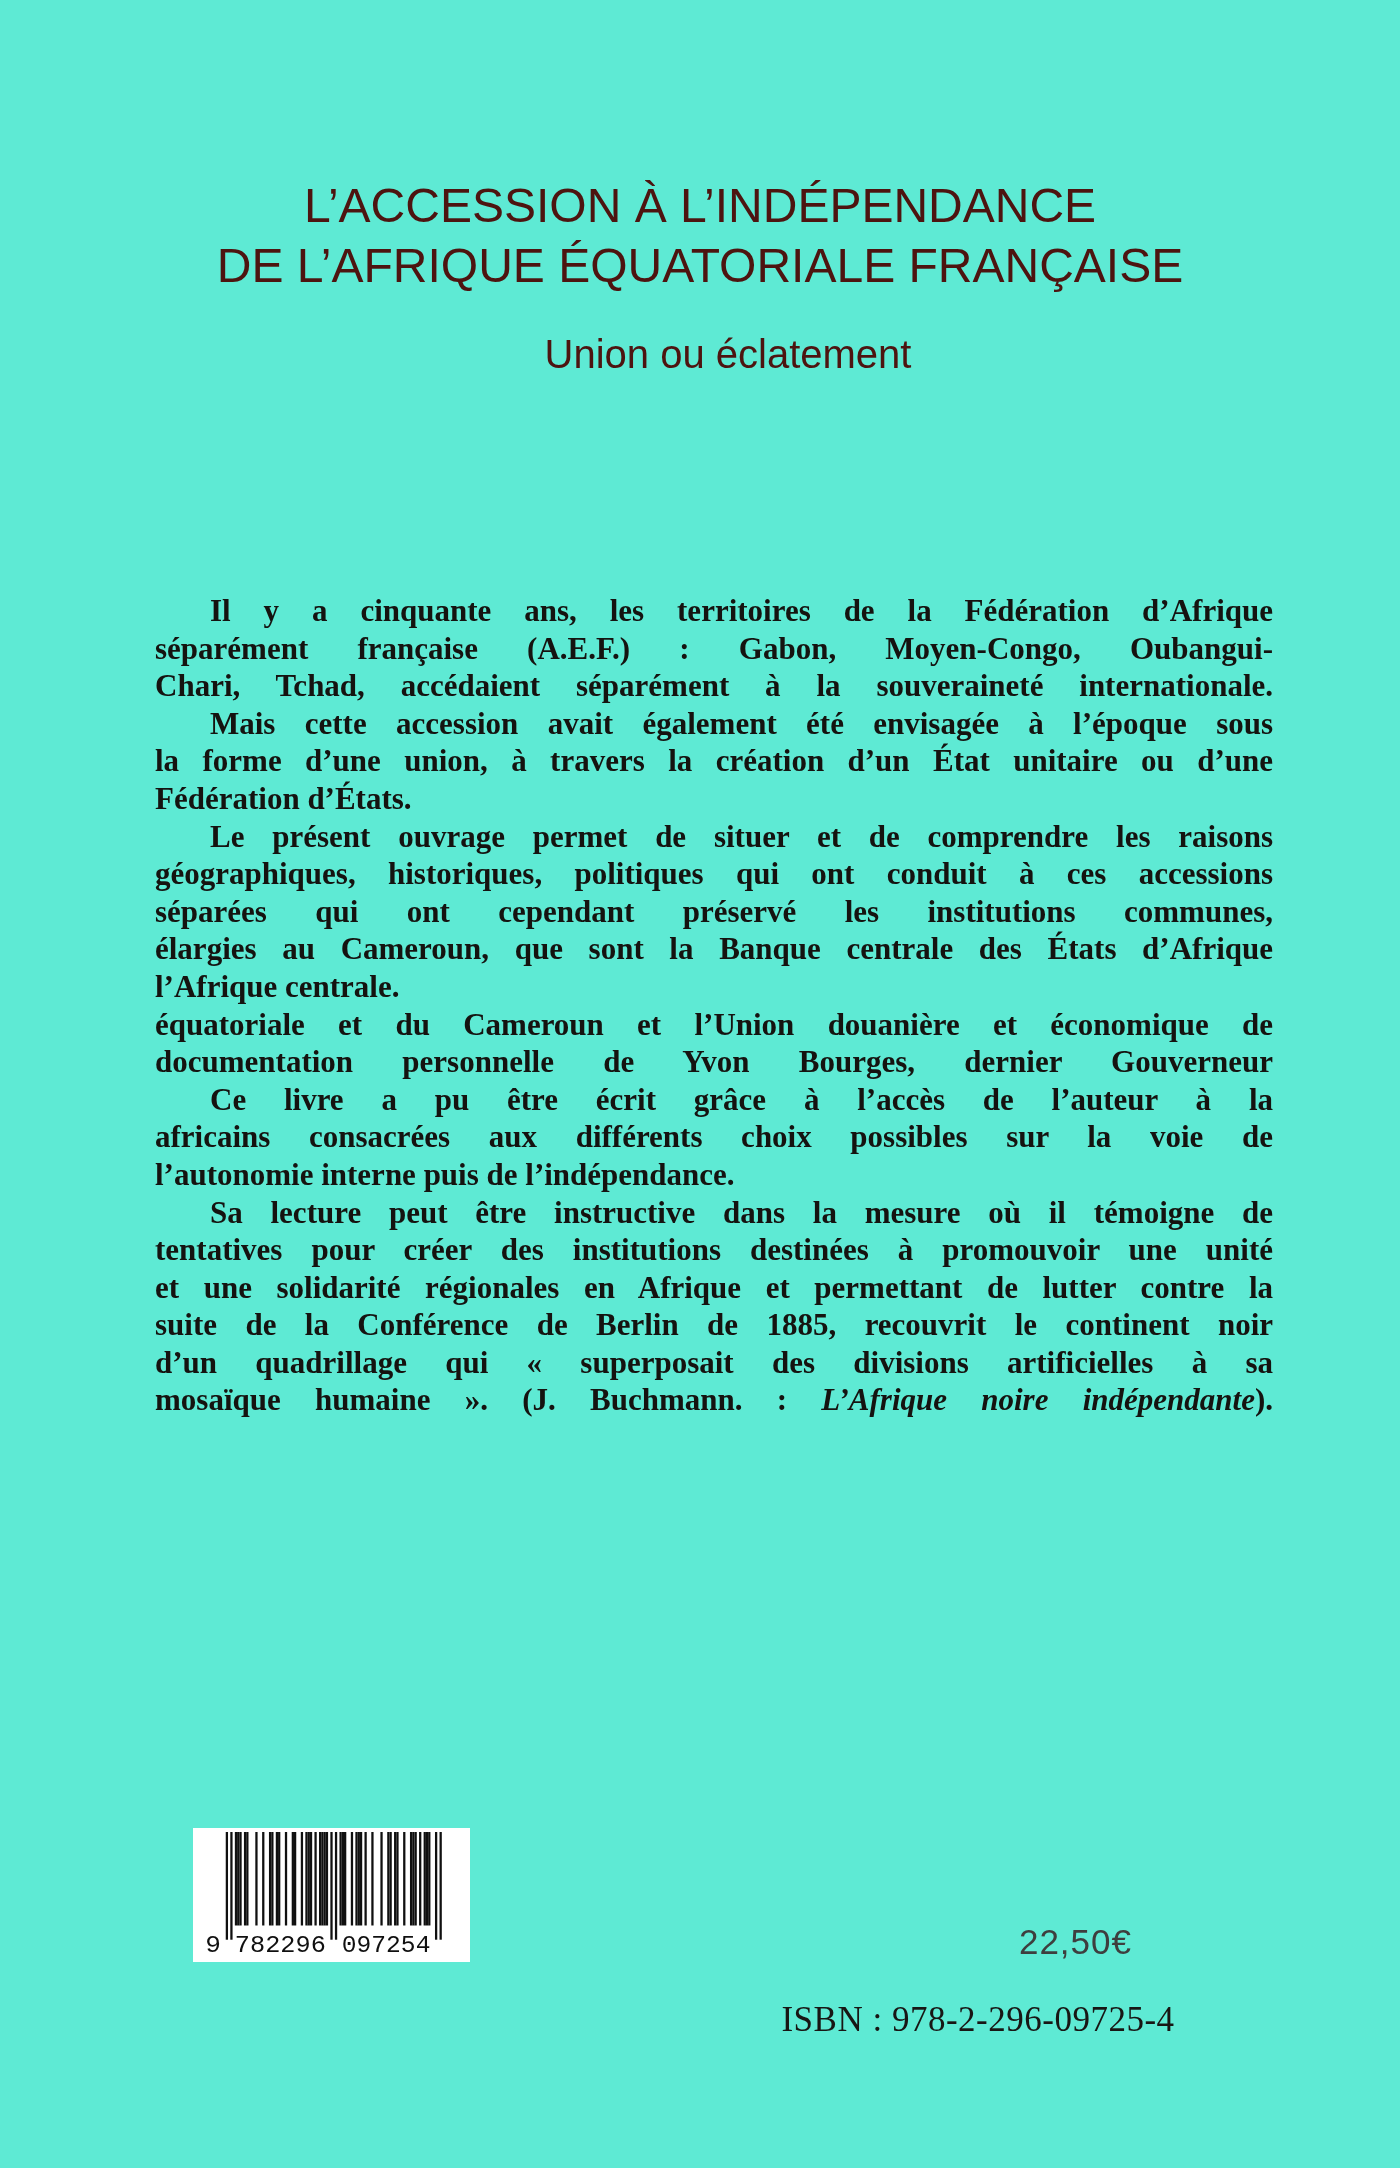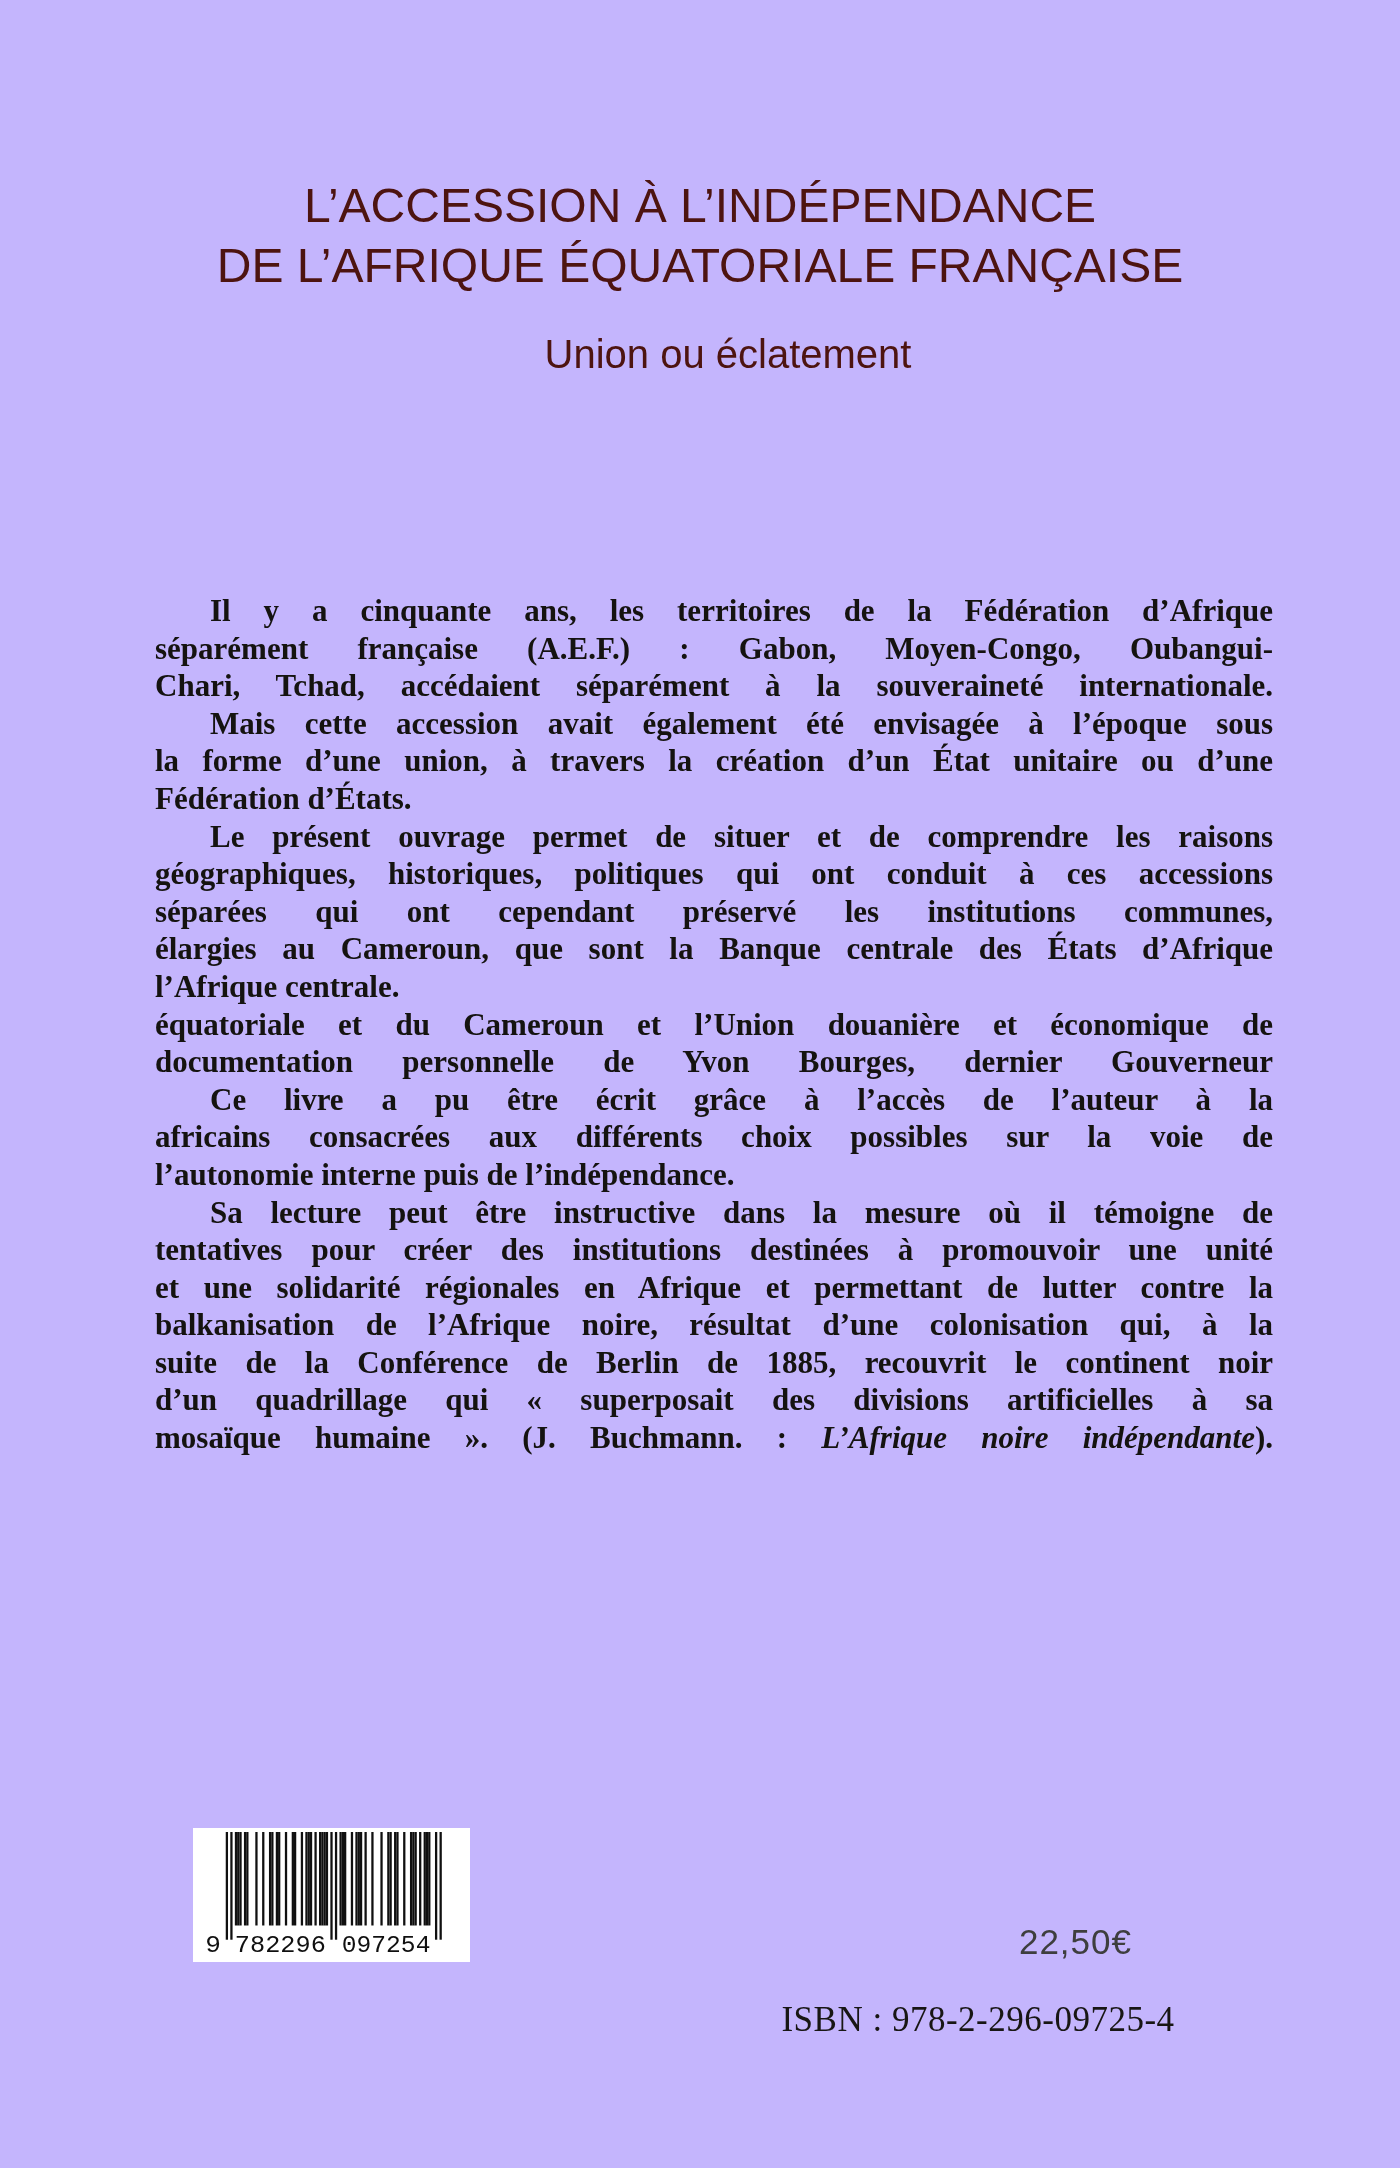--- a/index.html
+++ b/index.html
@@ -5,21 +5,21 @@
   html, body {
     margin: 0;
     padding: 0;
     background: #fbf7c2;
   }
   #cover {
     position: relative;
     width: 1400px;
     height: 2168px;
     margin: 0 auto;
-    background: #c4b5fd;
+    background: #5eead4;
     overflow: hidden;
   }
   
   .title {
     position: absolute;
     top: 176px;
     left: 0;
     width: 1400px;
     text-align: center;
     font-family: "Liberation Sans", sans-serif;
@@ -136,21 +136,20 @@
       <div class="para">
         <div class="bl"><span>documentation personnelle de Yvon Bourges, dernier Gouverneur</span></div>
         <div class="bl first"><span>Ce livre a pu être écrit grâce à l’accès de l’auteur à la</span></div>
         <div class="bl"><span>africains consacrées aux différents choix possibles sur la voie de</span></div>
         <div class="bl last"><span>l’autonomie interne puis de l’indépendance.</span></div>
       </div>
       <div class="para">
         <div class="bl first"><span>Sa lecture peut être instructive dans la mesure où il témoigne de</span></div>
         <div class="bl"><span>tentatives pour créer des institutions destinées à promouvoir une unité</span></div>
         <div class="bl"><span>et une solidarité régionales en Afrique et permettant de lutter contre la</span></div>
-        <div class="bl"><span>balkanisation de l’Afrique noire, résultat d’une colonisation qui, à la</span></div>
         <div class="bl"><span>suite de la Conférence de Berlin de 1885, recouvrit le continent noir</span></div>
         <div class="bl"><span>d’un quadrillage qui « superposait des divisions artificielles à sa</span></div>
         <div class="bl"><span>mosaïque humaine ». (J. Buchmann. : </span><i>L’Afrique noire indépendante</i><span>).</span></div>
       </div>
     </div>
 
   <div class="barcode-label">
     <svg width="257" height="126" viewBox="0 0 113 62" preserveAspectRatio="none">
         <rect x="10" y="0" width="1" height="53"></rect>
         <rect x="12" y="0" width="1" height="53"></rect>

